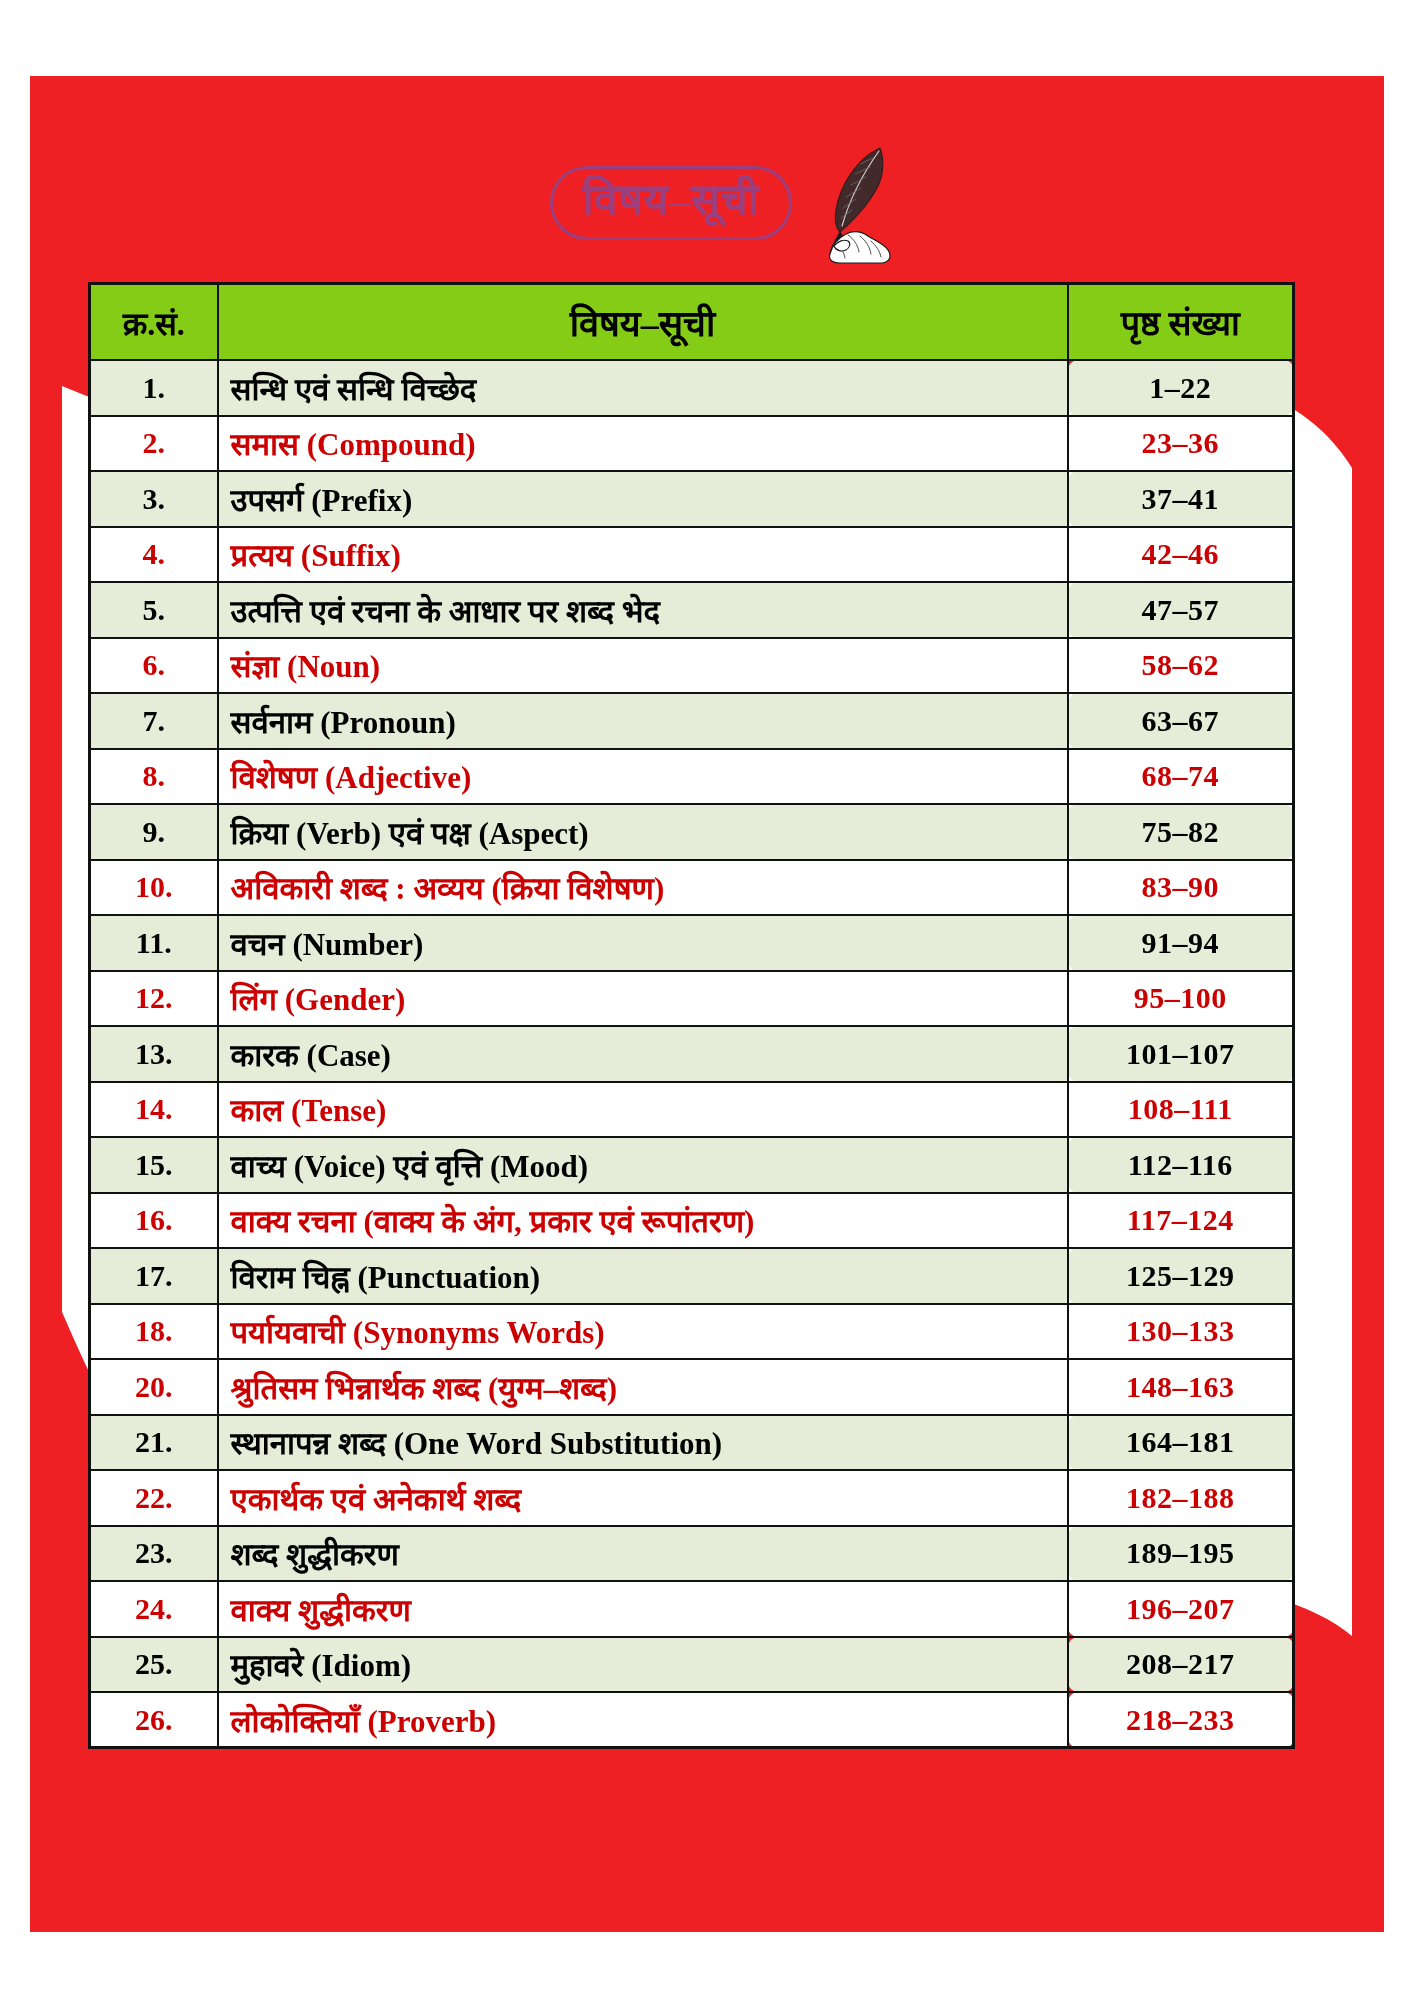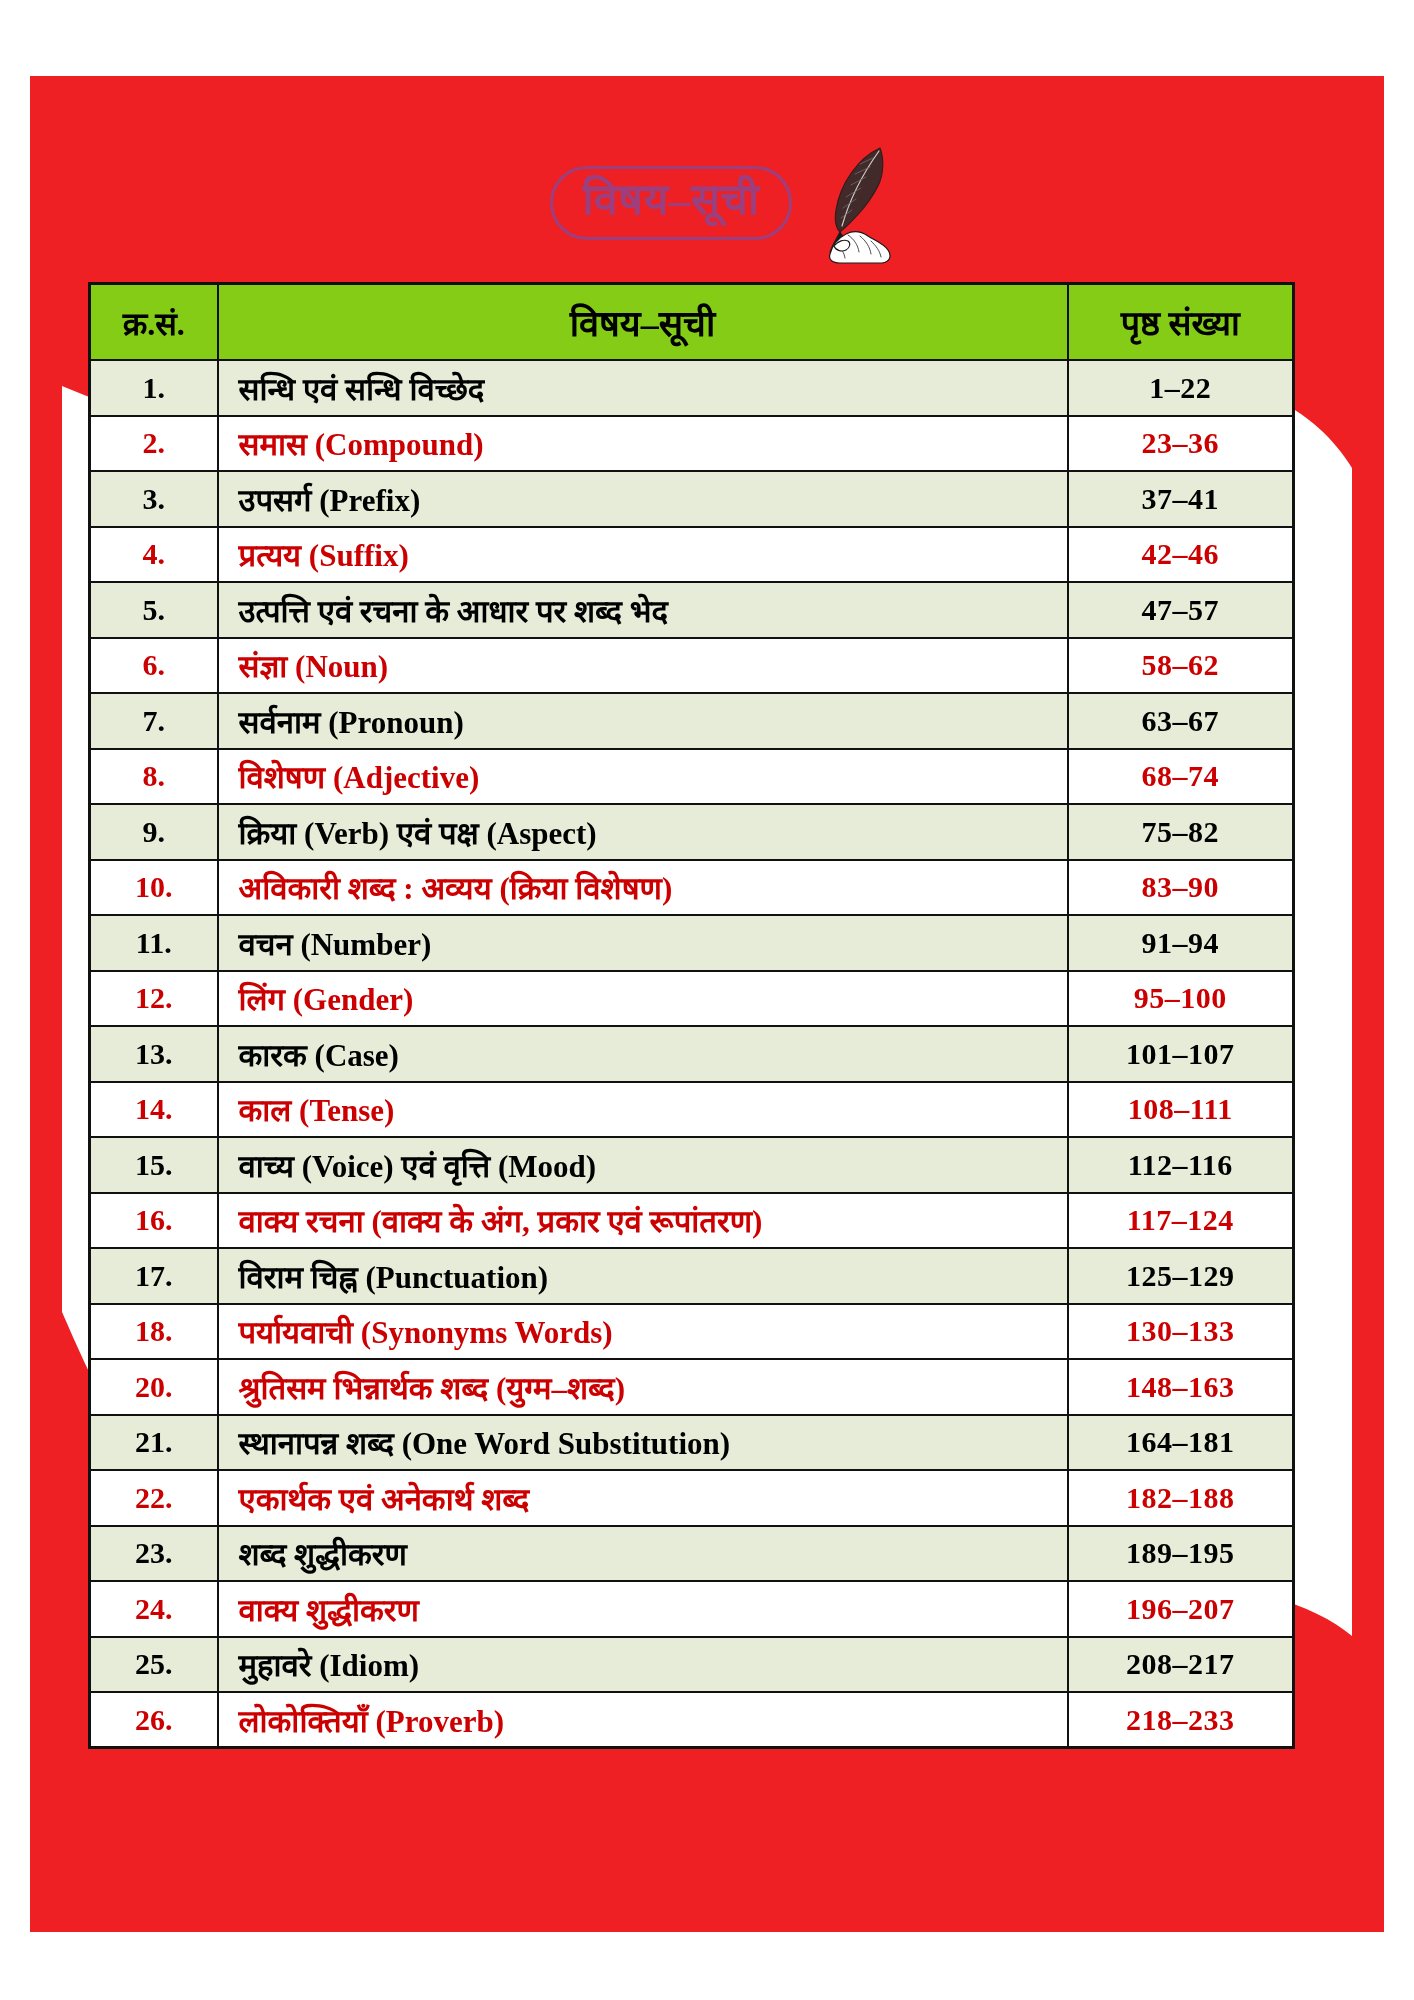--- a/index.html
+++ b/index.html
@@ -109,31 +109,32 @@
   tbody tr { height: 55.5px; }
 
   tbody td.sr {
     text-align: center;
     font-size: 30px;
     font-weight: 700;
     font-family: "Liberation Serif", "DejaVu Serif", serif;
   }
   tbody td.topic {
     text-align: left;
-    padding-left: 20px;
+    padding-left: 12px;
     font-size: 31px;
     font-weight: 600;
     font-family: "Liberation Serif", "DejaVu Serif", serif;
   }
   tbody td.page {
     text-align: center;
     font-size: 30px;
     font-weight: 700;
     letter-spacing: 0.5px;
     font-family: "Liberation Serif", "DejaVu Serif", serif;
+    border-radius: 10px;
   }
 
   tbody tr.band-green td { background: #e6ecd7; color: #000000; }
   tbody tr.band-white td { background: #ffffff; color: #cc0000; }
 </style>
 </head>
 <body>
 
 <div class="page-frame">
   <svg class="frame-svg" viewBox="0 0 1354 1856" preserveAspectRatio="none">

